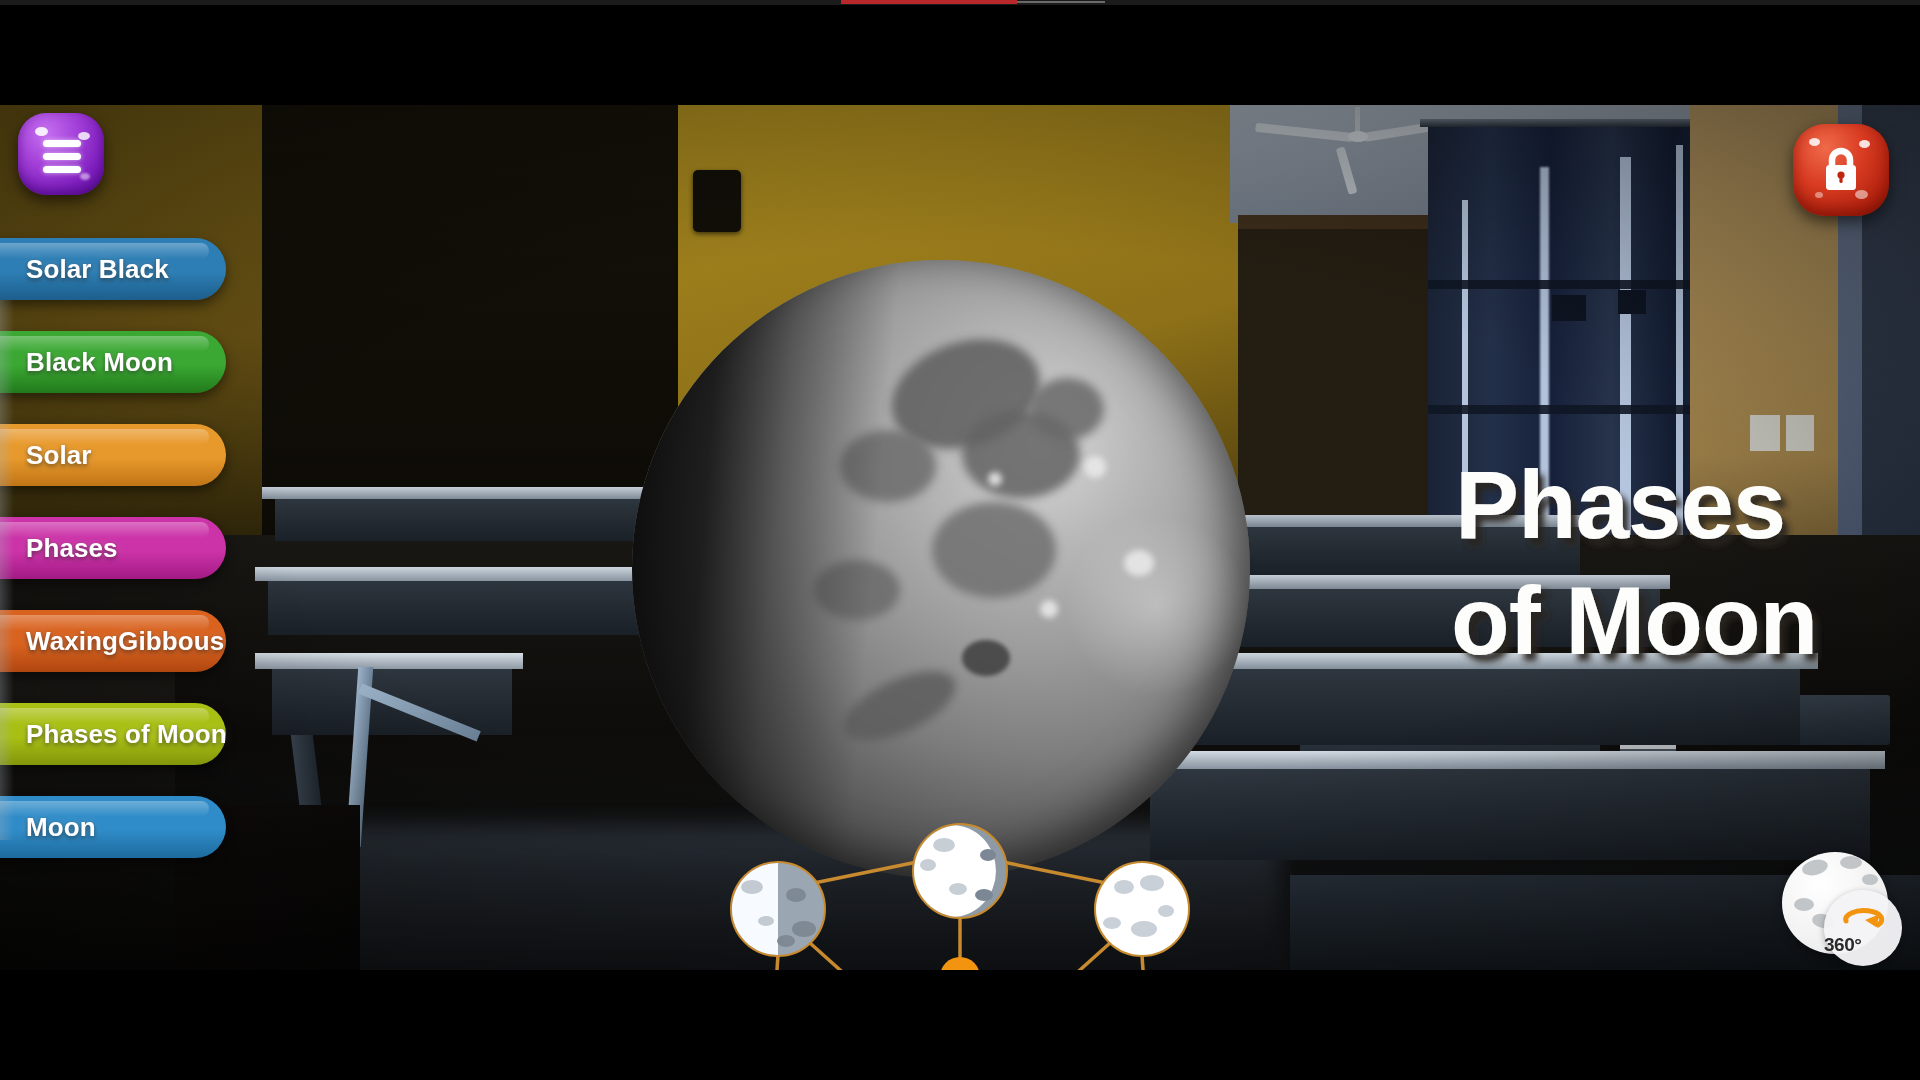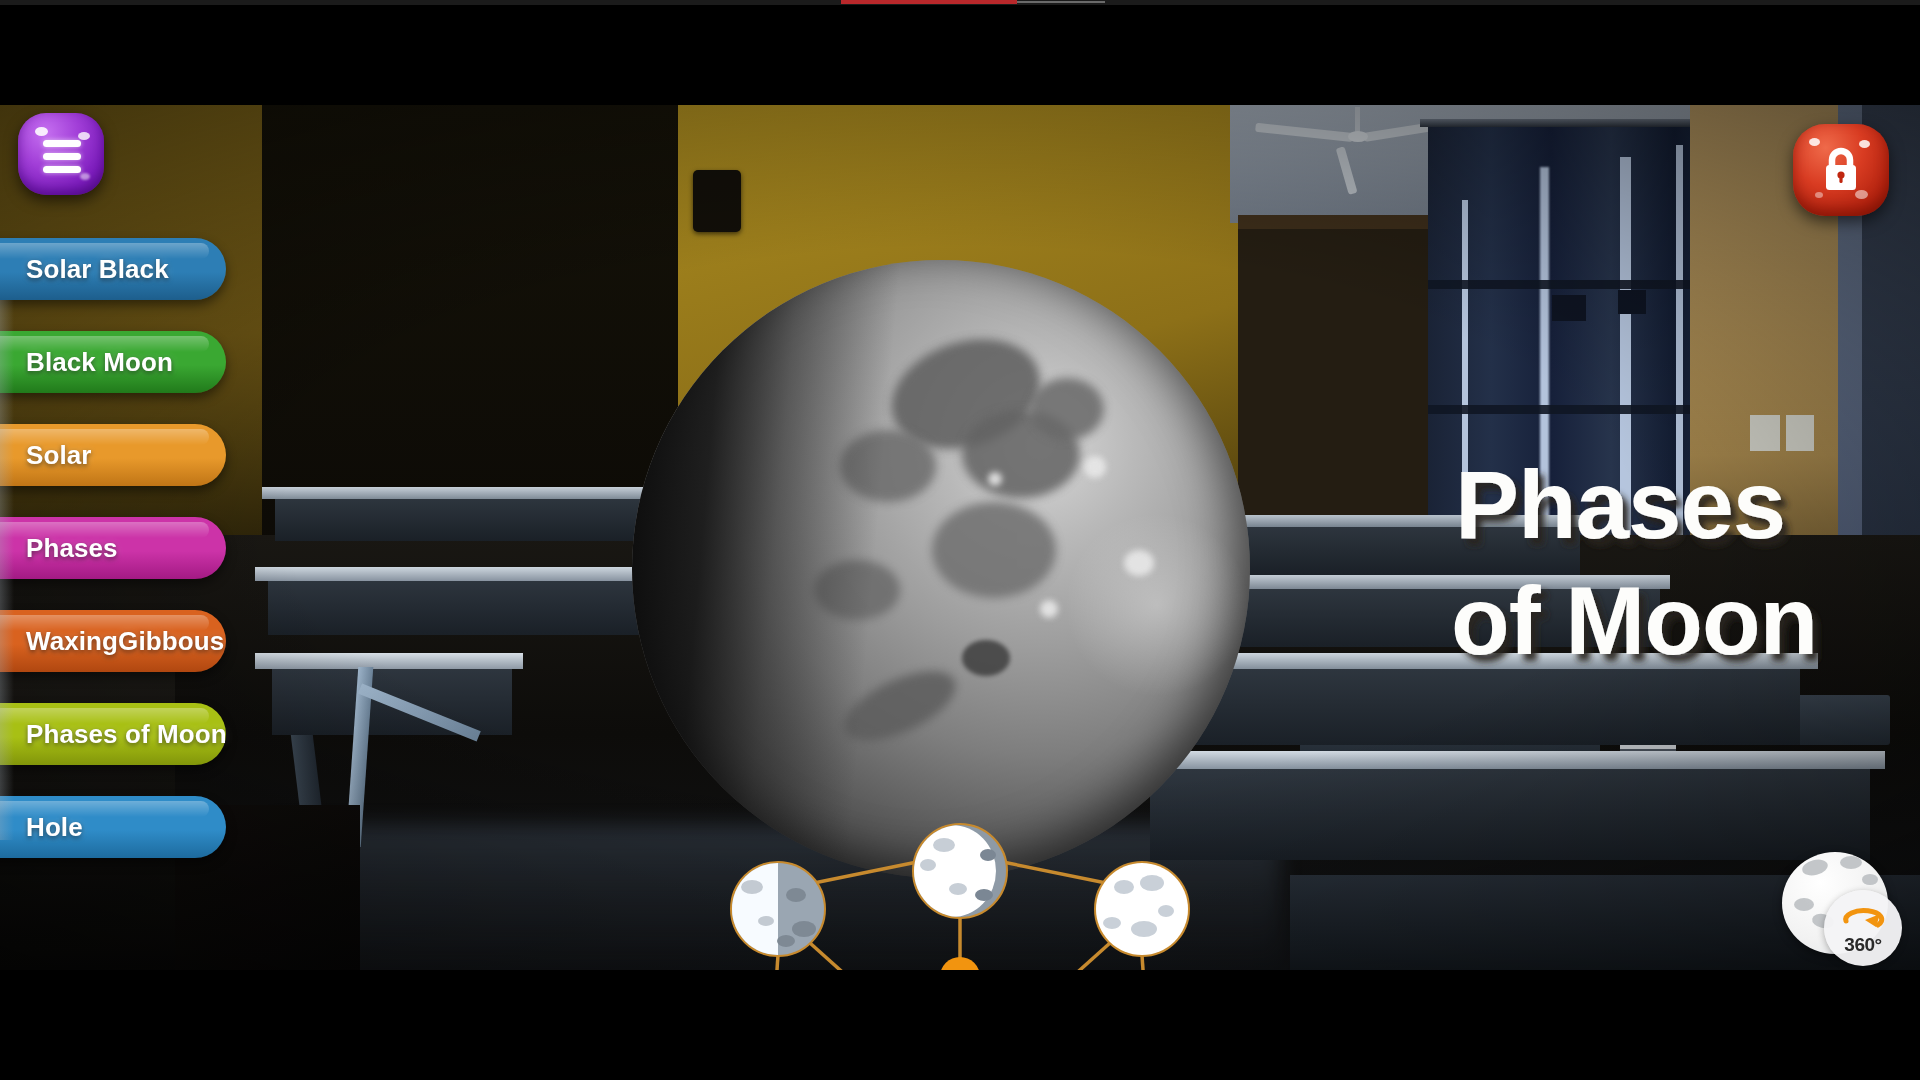--- a/index.html
+++ b/index.html
@@ -202,21 +202,21 @@
      background:radial-gradient(circle at 36% 30%, #ffffff 0%, #f2f2f2 58%, #dfe1e4 100%);
      box-shadow:0 3px 10px rgba(0,0,0,.45); }
   .badge360 .sp { position:absolute; border-radius:50%; background:#b9bcc0; opacity:.85; }
   .s1 { left:20px; top:8px; width:26px; height:15px; transform:rotate(-14deg); }
   .s2 { left:58px; top:4px; width:22px; height:13px; }
   .s3 { left:80px; top:22px; width:16px; height:11px; }
   .s4 { left:12px; top:46px; width:20px; height:13px; }
   .s5 { left:30px; top:62px; width:22px; height:14px; transform:rotate(12deg); }
   .badge360 .pill { position:absolute; left:42px; top:38px; width:78px; height:76px; border-radius:50%;
      background:rgba(244,244,246,.96); box-shadow:0 2px 7px rgba(0,0,0,.30); }
-  .badge360 .num { position:absolute; left:42px; top:82px; width:78px; text-align:center;
+  .badge360 .num { position:absolute; left:42px; top:82px; width:78px; 
      font-size:19px; font-weight:700; color:#2a2a2a; letter-spacing:-.5px; }
 </style>
 </head>
 <body>
 
 <div id="stage">
 
   <div class="rec-bar">
     <div class="done"></div>
     <div class="rest"></div>
@@ -465,21 +465,21 @@
       <div class="nav-item" style="background: linear-gradient(rgb(204, 51, 168) 0%, rgb(204, 51, 168) 55%, rgb(163, 26, 132) 100%);">
         <span>Phases</span>
       </div>
       <div class="nav-item" style="background: linear-gradient(rgb(217, 98, 31) 0%, rgb(217, 98, 31) 55%, rgb(176, 71, 16) 100%);">
         <span>WaxingGibbous</span>
       </div>
       <div class="nav-item" style="background: linear-gradient(rgb(168, 192, 20) 0%, rgb(168, 192, 20) 55%, rgb(130, 150, 10) 100%);">
         <span>Phases of Moon</span>
       </div>
       <div class="nav-item" style="background: linear-gradient(rgb(47, 140, 200) 0%, rgb(47, 140, 200) 55%, rgb(29, 107, 158) 100%);">
-        <span>Hole</span>
+        <span>Moon</span>
       </div>
     </nav>
 
   <div class="lock-btn">
     <div class="gl gl1"></div>
     <div class="gl gl2"></div>
     <div class="gl gl3"></div>
     <div class="gl gl4"></div>
     <svg width="44" height="50" viewBox="0 0 44 50">
       <path d="M13 21 v-6 a9 9 0 0 1 18 0 v6" fill="none" stroke="#fff" stroke-width="6.5" stroke-linecap="round"></path>

